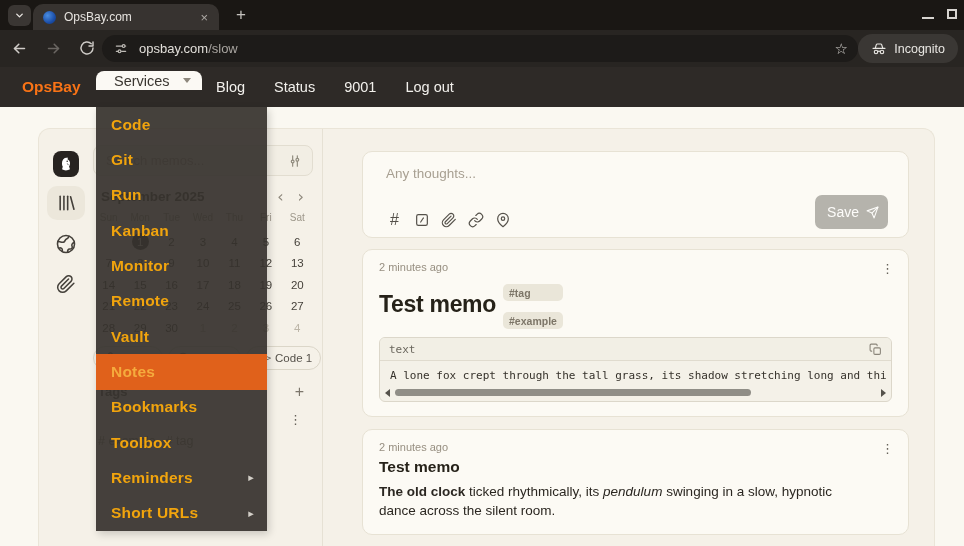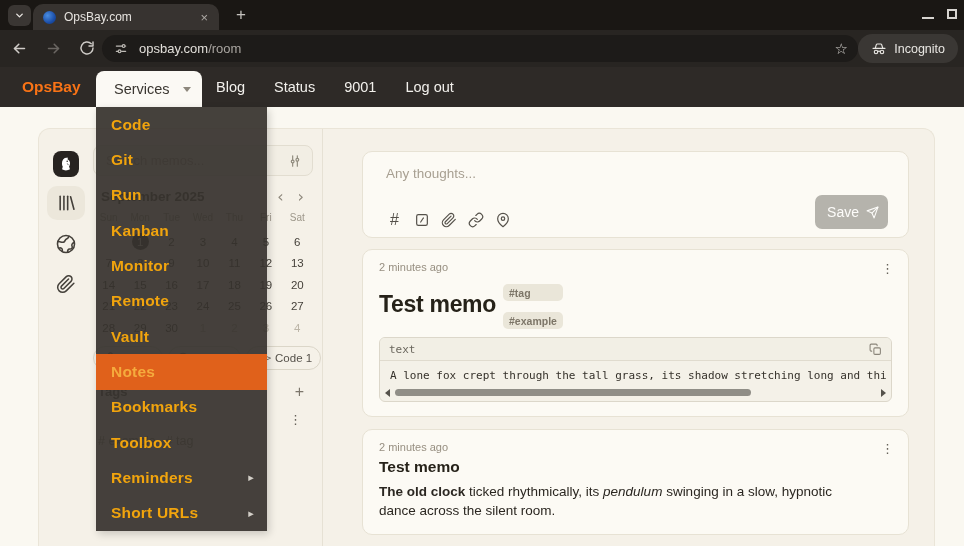--- a/index.html
+++ b/index.html
@@ -32,21 +32,21 @@
   .urltext { font-size:13px; color:#E2DFDA; flex:1; white-space:nowrap; }
   .urltext .path { color:#A9A5A0; }
   .star { color:#CFCCC8; font-size:15px; flex:none; cursor:pointer; }
   .incog { position:absolute; right:6px; top:4px; height:29px; border-radius:15px; background:#3A3734; display:flex; align-items:center; gap:7px; padding:0 13px; }
   .incog span { font-size:12.5px; color:#E9E7E3; }
   .incog svg { color:#E9E7E3; }
 
   
   .sitenav { position:absolute; left:0; top:67px; width:964px; height:40px; background:#2E2A27; }
   .brand { position:absolute; left:22px; top:0; line-height:40px; font-size:15.5px; font-weight:700; color:#f97316; }
-  .services { position:absolute; left:96px; top:4px; width:106px; height:36px; background:#FBF9F4; border-radius:8px 8px 0 0; display:flex; align-items:center; cursor:pointer; }
+  .services { position:absolute; left:96px; top:4px; width:106px; height:19px; background:#FBF9F4; border-radius:8px 8px 0 0; display:flex; align-items:center; cursor:pointer; }
   .services .lbl { font-size:14.5px; color:#3A3630; margin-left:18px; }
   .caret { width:0; height:0; border-left:4.5px solid transparent; border-right:4.5px solid transparent; border-top:5px solid #8D877C; margin-left:13px; }
   .navitems { position:absolute; left:216px; top:0; height:40px; display:flex; gap:29px; align-items:center; }
   .nav-item { font-size:14.5px; color:#F2F0EC; cursor:pointer; white-space:nowrap; }
 
   
   .app { position:absolute; left:0; top:107px; width:964px; height:439px; background:#FAF8F1; }
   .panel { position:absolute; left:38px; top:21px; width:897px; height:418px; background:#F5F1E8; border:1px solid #EAE5D8; border-bottom:none; border-radius:12px 12px 0 0; }
 
   
@@ -163,21 +163,21 @@
     </div>
     <div class="urlbar">
       <svg class="tuneicon" width="14" height="14" viewBox="0 0 24 24" fill="none" stroke="currentColor" stroke-width="2" stroke-linecap="round">
           <path d="M4 7h10"></path>
           <path d="M20 7h0"></path>
           <circle cx="16.5" cy="7" r="2.4"></circle>
           <path d="M4 16h3"></path>
           <circle cx="9.5" cy="16" r="2.4"></circle>
           <path d="M13 16h7"></path>
         </svg>
-      <span class="urltext"><span>opsbay.com</span><span class="path">/room</span></span>
+      <span class="urltext"><span>opsbay.com</span><span class="path">/slow</span></span>
       <span class="star">☆</span>
     </div>
     <div class="incog">
       <svg width="16" height="16" viewBox="0 0 24 24" fill="none" stroke="currentColor" stroke-width="1.7" stroke-linecap="round">
           <path d="M3 11h18"></path>
           <path d="M6.5 10.5L8 5.5c.2-.7.8-1 1.5-1h5c.7 0 1.3.3 1.5 1l1.5 5"></path>
           <circle cx="7.5" cy="16.5" r="2.6"></circle>
           <circle cx="16.5" cy="16.5" r="2.6"></circle>
           <path d="M10.1 16c.9-.8 2.9-.8 3.8 0"></path>
         </svg>

